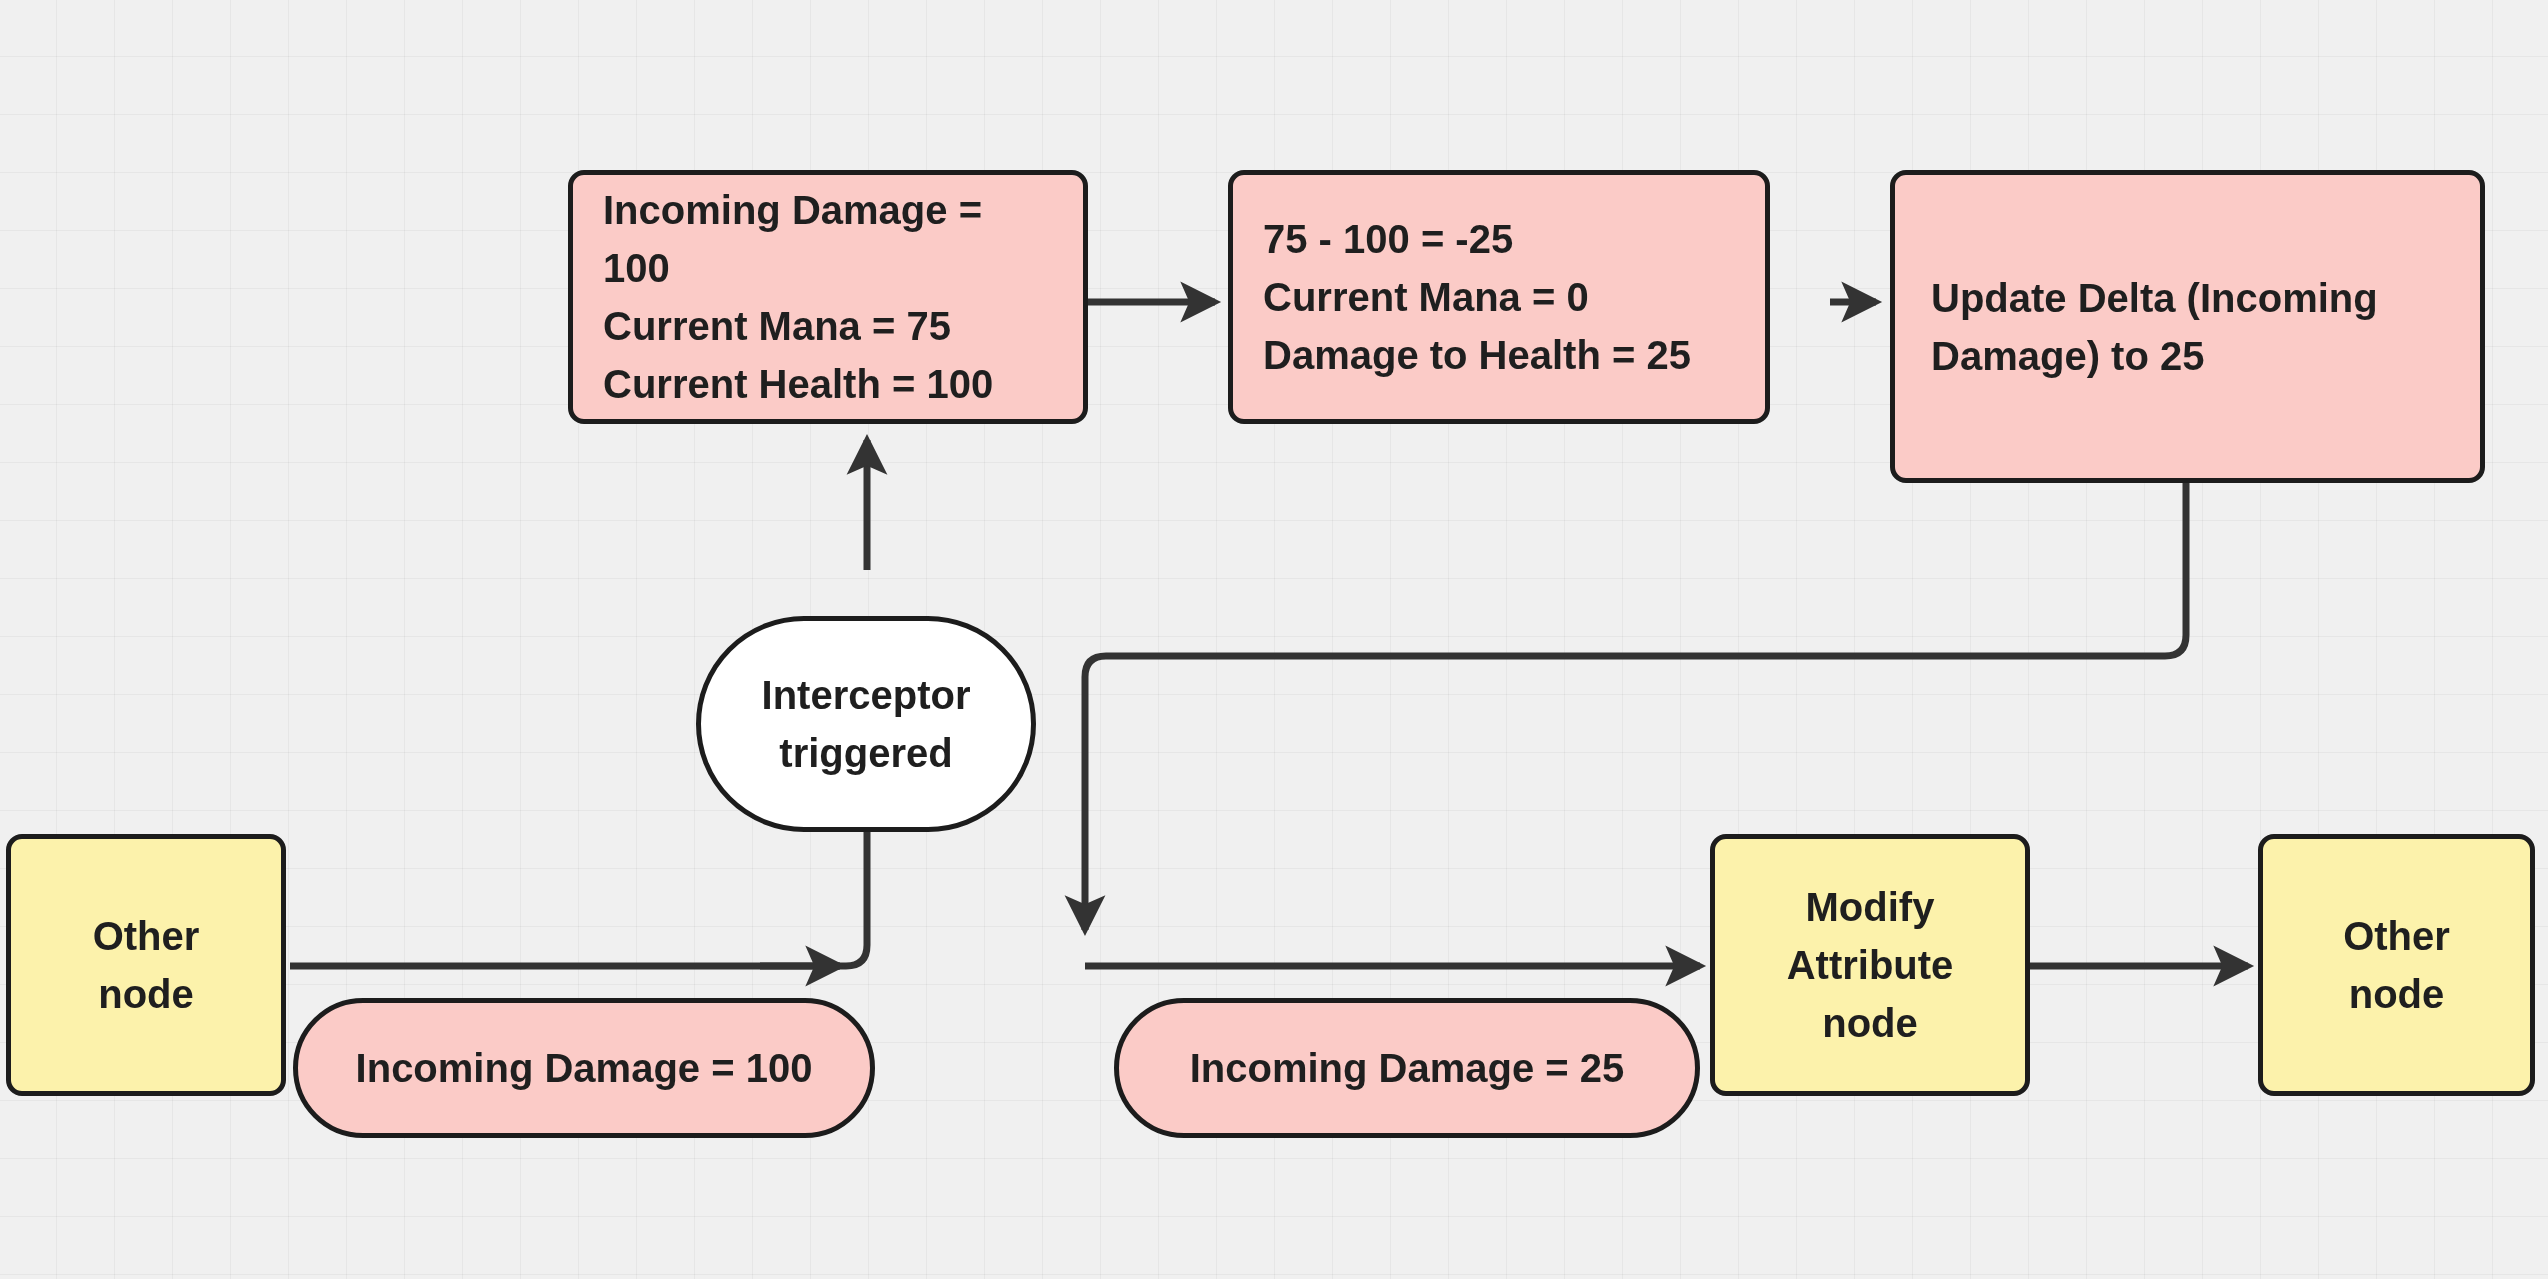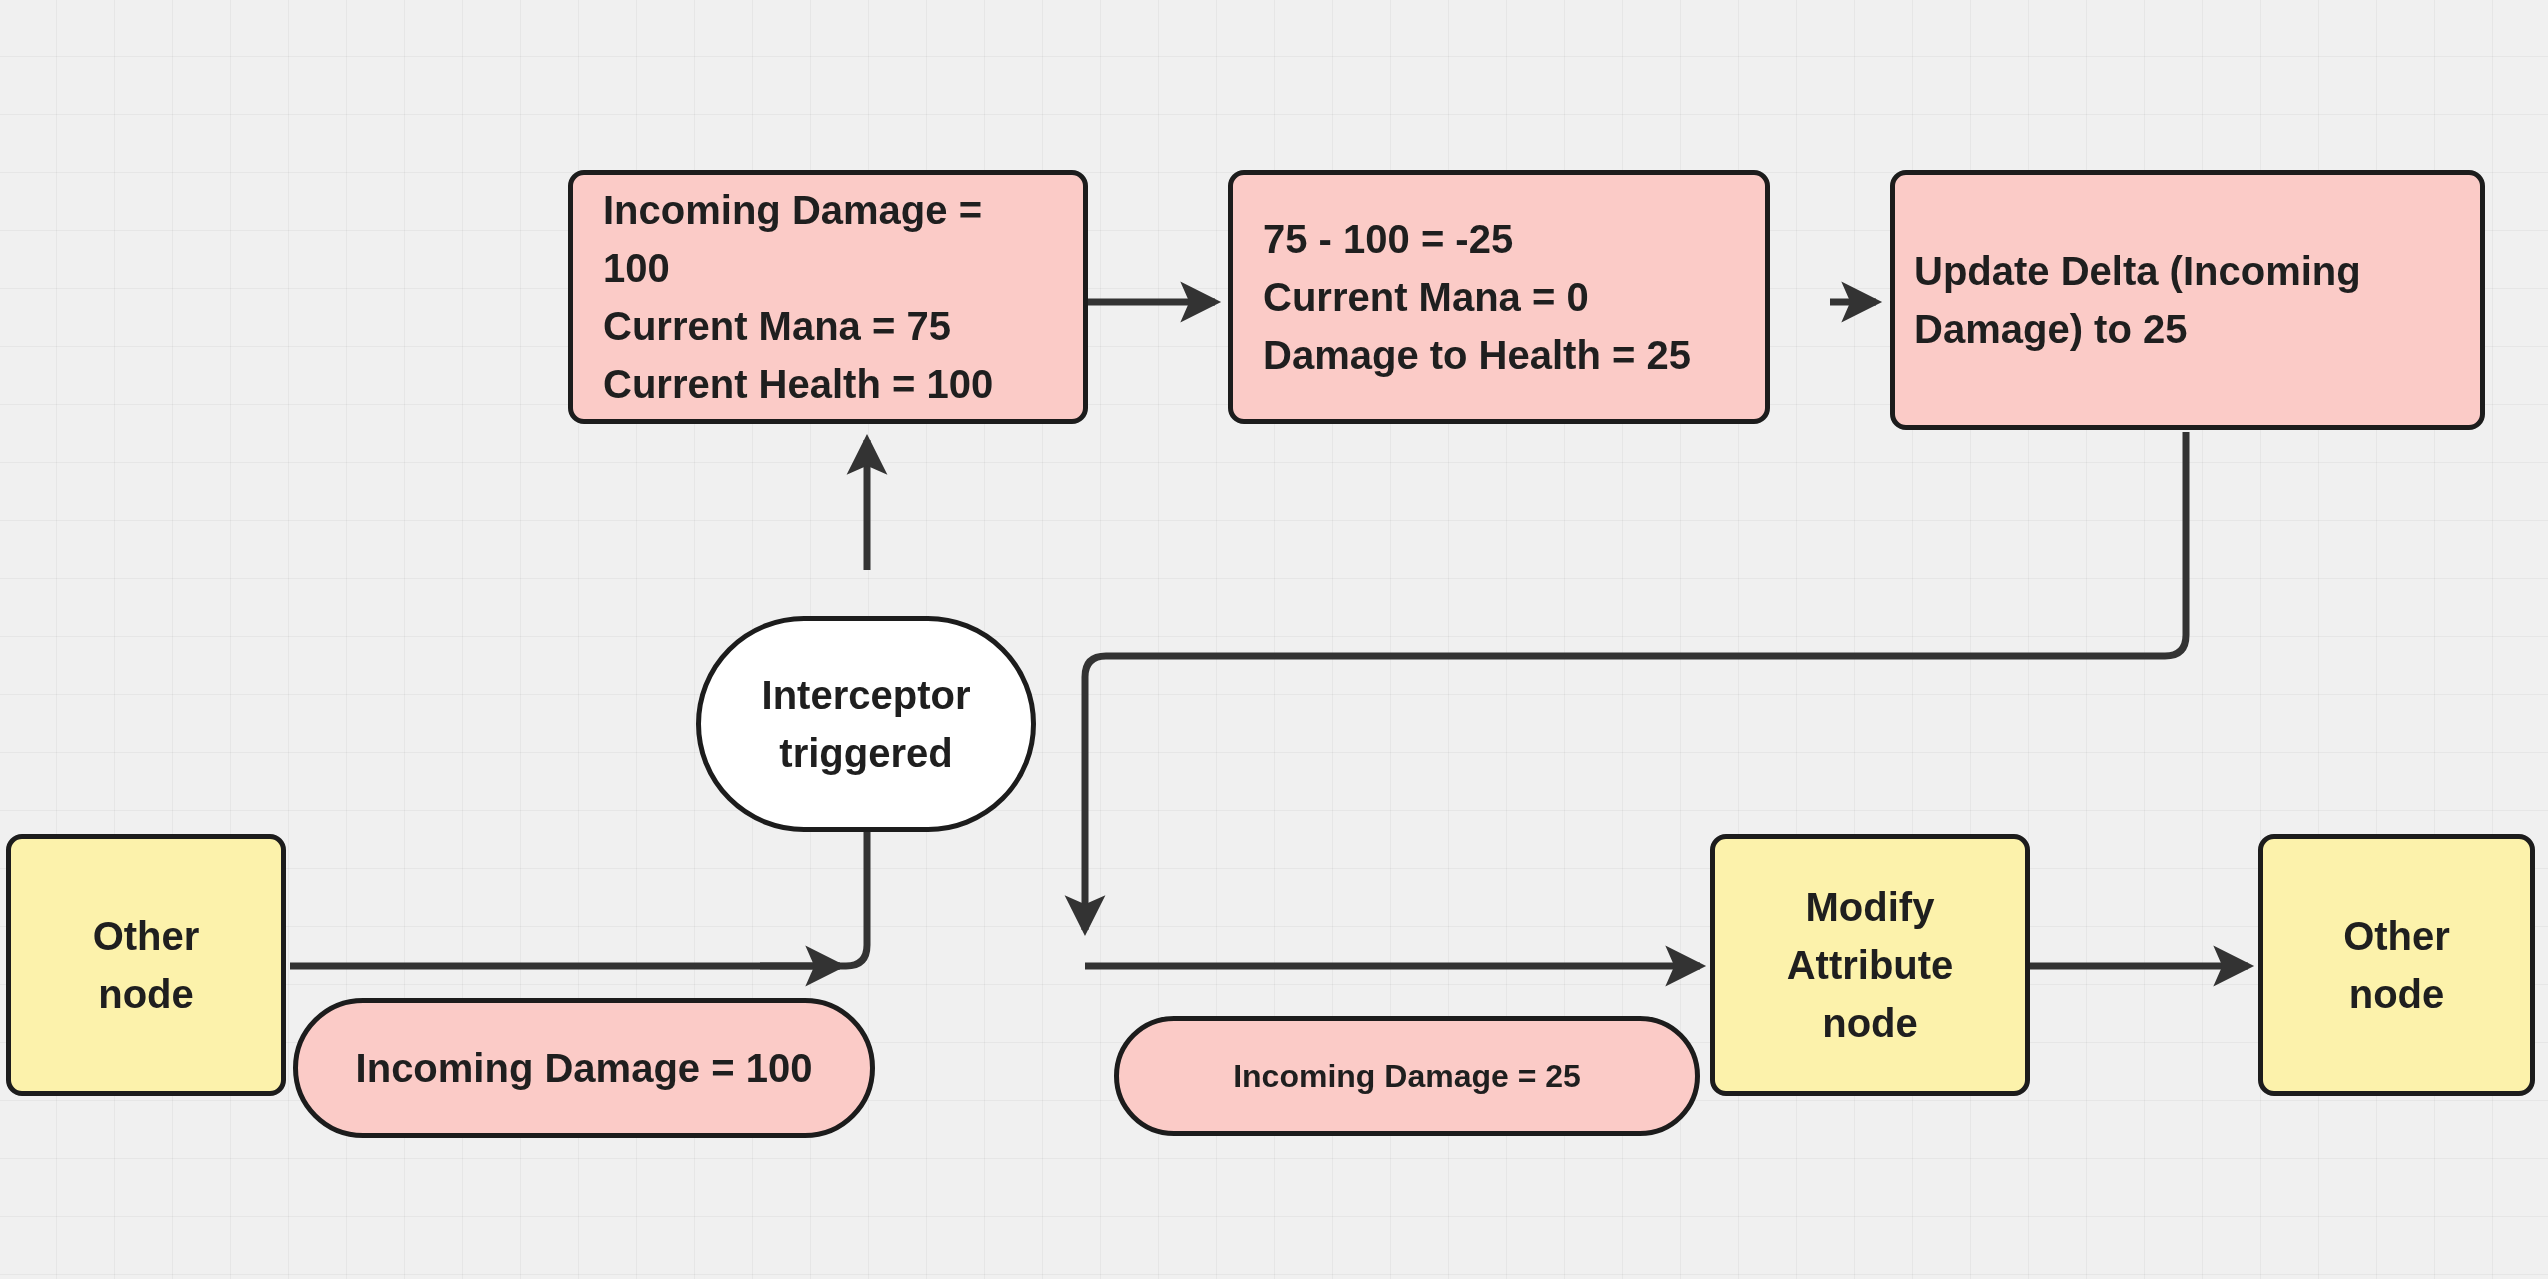--- a/index.html
+++ b/index.html
@@ -82,21 +82,21 @@
 Current Mana = 75
 Current Health = 100</span>
   </div>
 
   <div class="node node-pink rect align-left" style="left:1228px; top:170px; width:542px; height:254px; font-size:40px; padding:0 30px;">
     <span class="node-text">75 - 100 = -25
 Current Mana = 0
 Damage to Health = 25</span>
   </div>
 
-  <div class="node node-pink rect align-left" style="left:1890px; top:170px; width:595px; height:260px; font-size:40px; padding:0 19px;">
+  <div class="node node-pink rect align-left" style="left:1890px; top:170px; width:595px; height:313px; font-size:40px; padding:0 36px;">
     <span class="node-text">Update Delta (Incoming Damage) to 25</span>
   </div>
 
   <div class="node node-white pill" style="left:696px; top:572px; width:340px; height:216px; font-size:40px;">
     <span class="node-text">Interceptor
 triggered</span>
   </div>
 
   <div class="node node-yellow rect" style="left:6px; top:834px; width:280px; height:262px; font-size:40px;">
     <span class="node-text">Other
@@ -111,17 +111,17 @@
 
   <div class="node node-yellow rect" style="left:2258px; top:834px; width:277px; height:262px; font-size:40px;">
     <span class="node-text">Other
 node</span>
   </div>
 
   <div class="node node-pink pill" style="left:293px; top:998px; width:582px; height:140px; font-size:40px;">
     <span class="node-text">Incoming Damage = 100</span>
   </div>
 
-  <div class="node node-pink pill" style="left:1114px; top:998px; width:586px; height:120px; font-size:32px;margin-top:18px;">
+  <div class="node node-pink pill" style="left:1114px; top:998px; width:586px; height:140px; font-size:40px;">
     <span class="node-text">Incoming Damage = 25</span>
   </div>
 
 </div>
 
 </body></html>

